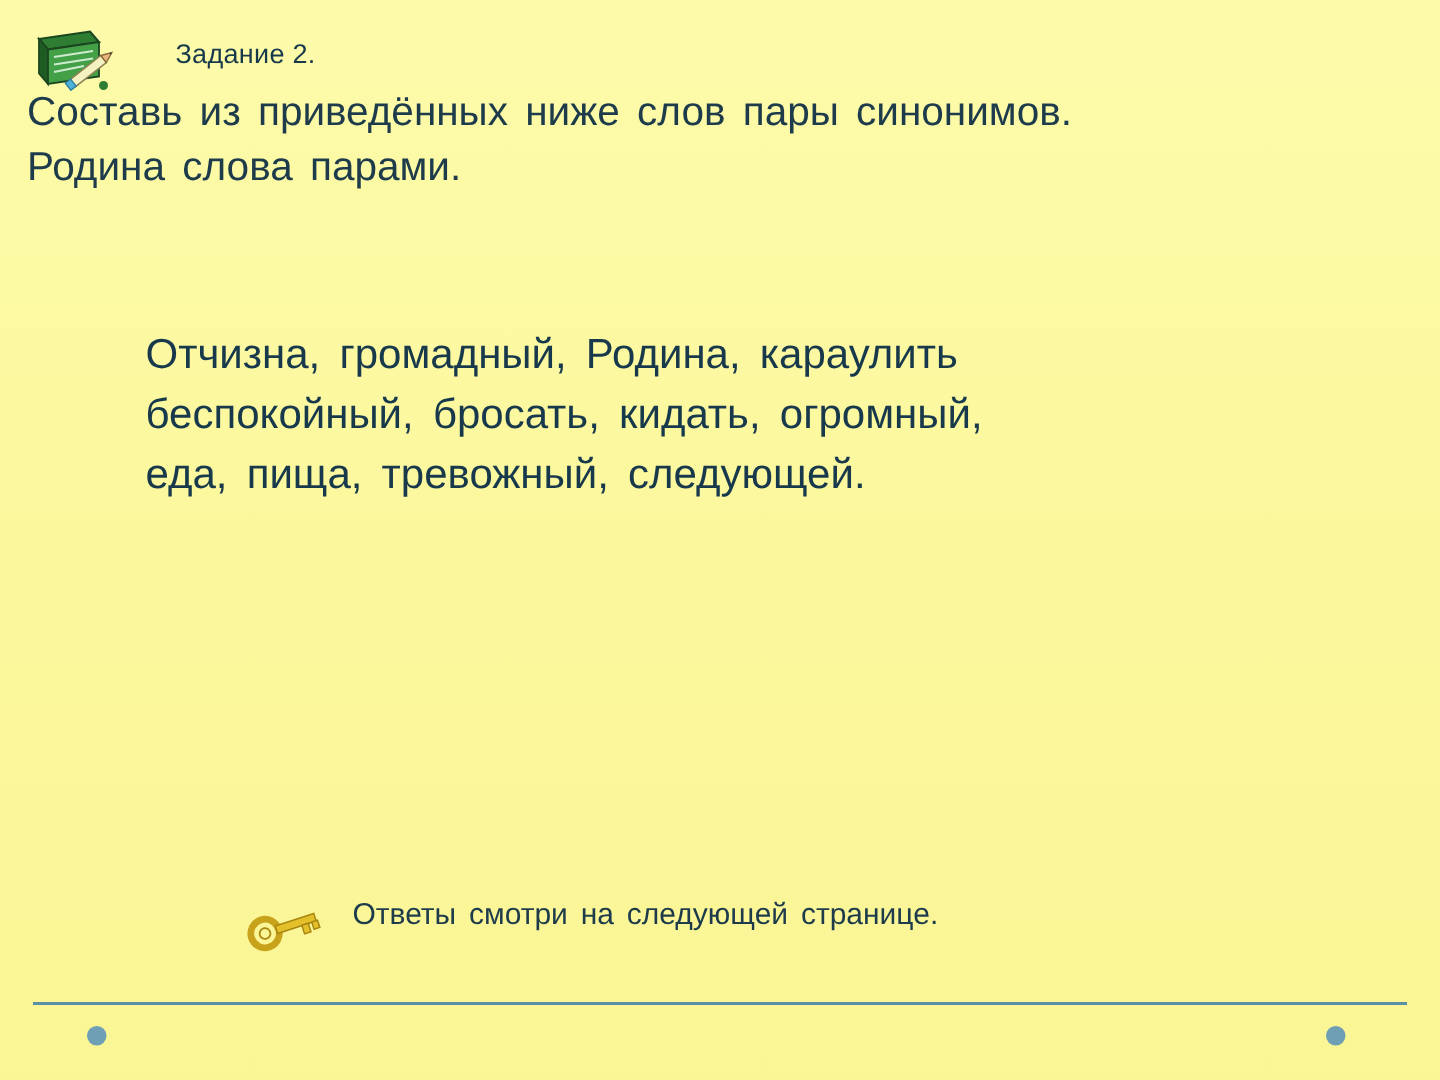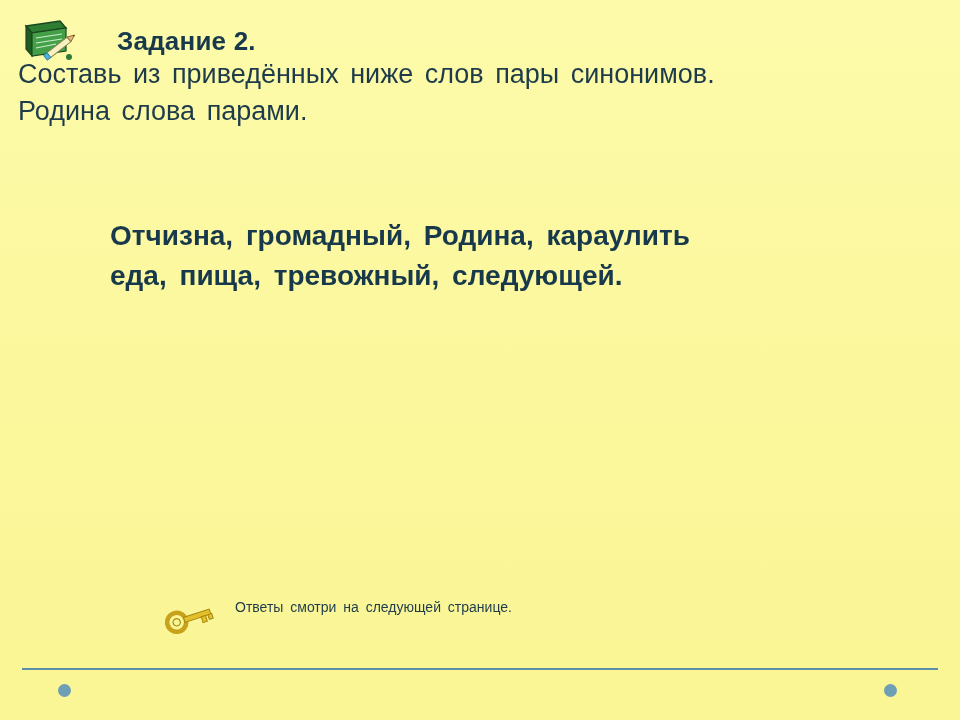--- a/index.html
+++ b/index.html
@@ -33,22 +33,22 @@
     position: absolute;
     left: 0;
     top: 4px;
     width: 58px;
     height: 46px;
   }
   .task-title {
     position: absolute;
     left: 95px;
     top: 12px;
-    font-size: 26px;
-    font-weight: bold;
+    font-size: 18px;
+    font-weight: normal;
     letter-spacing: .2px;
     color: #17394b;
     white-space: nowrap;
   }
 
   
   .instruction {
     position: absolute;
     left: 18px;
     top: 56px;
@@ -56,25 +56,25 @@
     font-size: 27px;
     line-height: 1.38;
     color: #1d3b4a;
     word-spacing: 4px;
   }
   .instruction div { white-space: nowrap; }
 
   
   .wordlist {
     position: absolute;
-    left: 110px;
+    left: 97px;
     top: 216px;
     width: 840px;
     font-size: 28px;
-    font-weight: bold;
+    font-weight: normal;
     line-height: 1.42;
     color: #17394b;
   }
   .wordlist div { white-space: nowrap; word-spacing: 5px; }
 
   
   .answer-note {
     position: absolute;
     left: 160px;
     top: 592px;
@@ -85,21 +85,21 @@
     position: absolute;
     left: 0;
     top: 4px;
     width: 60px;
     height: 44px;
   }
   .answer-text {
     position: absolute;
     left: 75px;
     top: 7px;
-    font-size: 14px;
+    font-size: 20px;
     color: #1d3b4a;
     word-spacing: 3px;
     white-space: nowrap;
   }
 
   
   .footer-rule {
     position: absolute;
     left: 22px;
     right: 22px;
@@ -145,20 +145,21 @@
     <div class="task-title">Задание 2.</div>
   </div>
 
   <div class="instruction">
     <div>Составь  из приведённых  ниже  слов  пары синонимов.</div>
     <div>Родина  слова  парами.</div>
   </div>
 
   <div class="wordlist">
     <div>Отчизна,  громадный,  Родина,    караулить</div>
+    <div>беспокойный,  бросать,  кидать,  огромный,</div>
     <div>еда,  пища, тревожный,  следующей.</div>
   </div>
 
   <div class="answer-note">
     <span class="key-icon">
       <svg width="60" height="44" viewBox="0 0 60 44" xmlns="http://www.w3.org/2000/svg">
         <g transform="rotate(-18 30 22)">
           <circle cx="16" cy="22" r="9.5" fill="none" stroke="#c8a21a" stroke-width="4.5"></circle>
           <circle cx="16" cy="22" r="3.6" fill="#faf695" stroke="#a8860f" stroke-width="1.2"></circle>
           <rect x="24" y="19.4" width="27" height="5.2" fill="#e3c02a" stroke="#a8860f" stroke-width="1"></rect>

